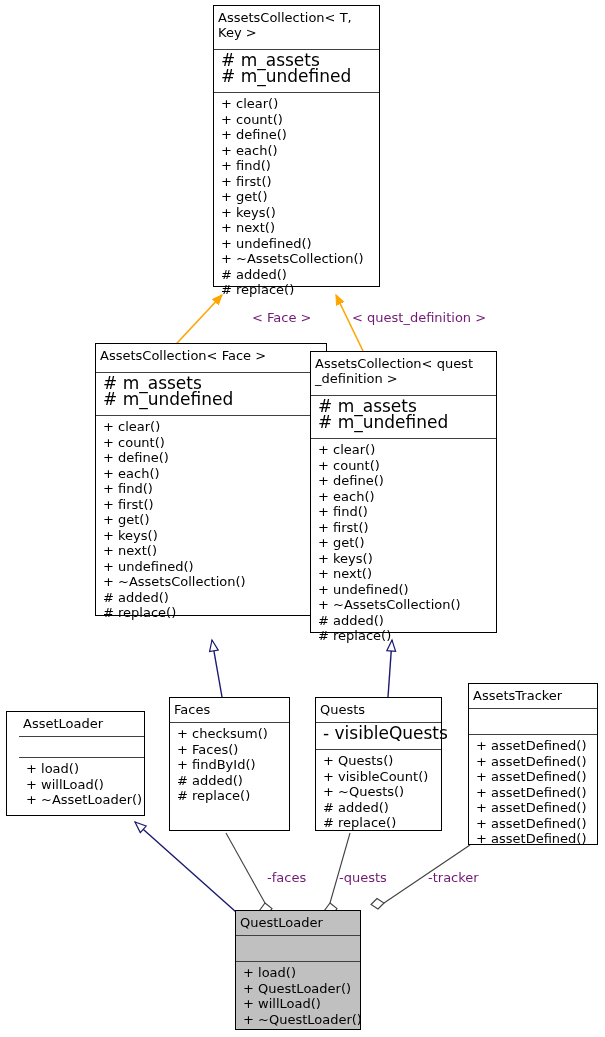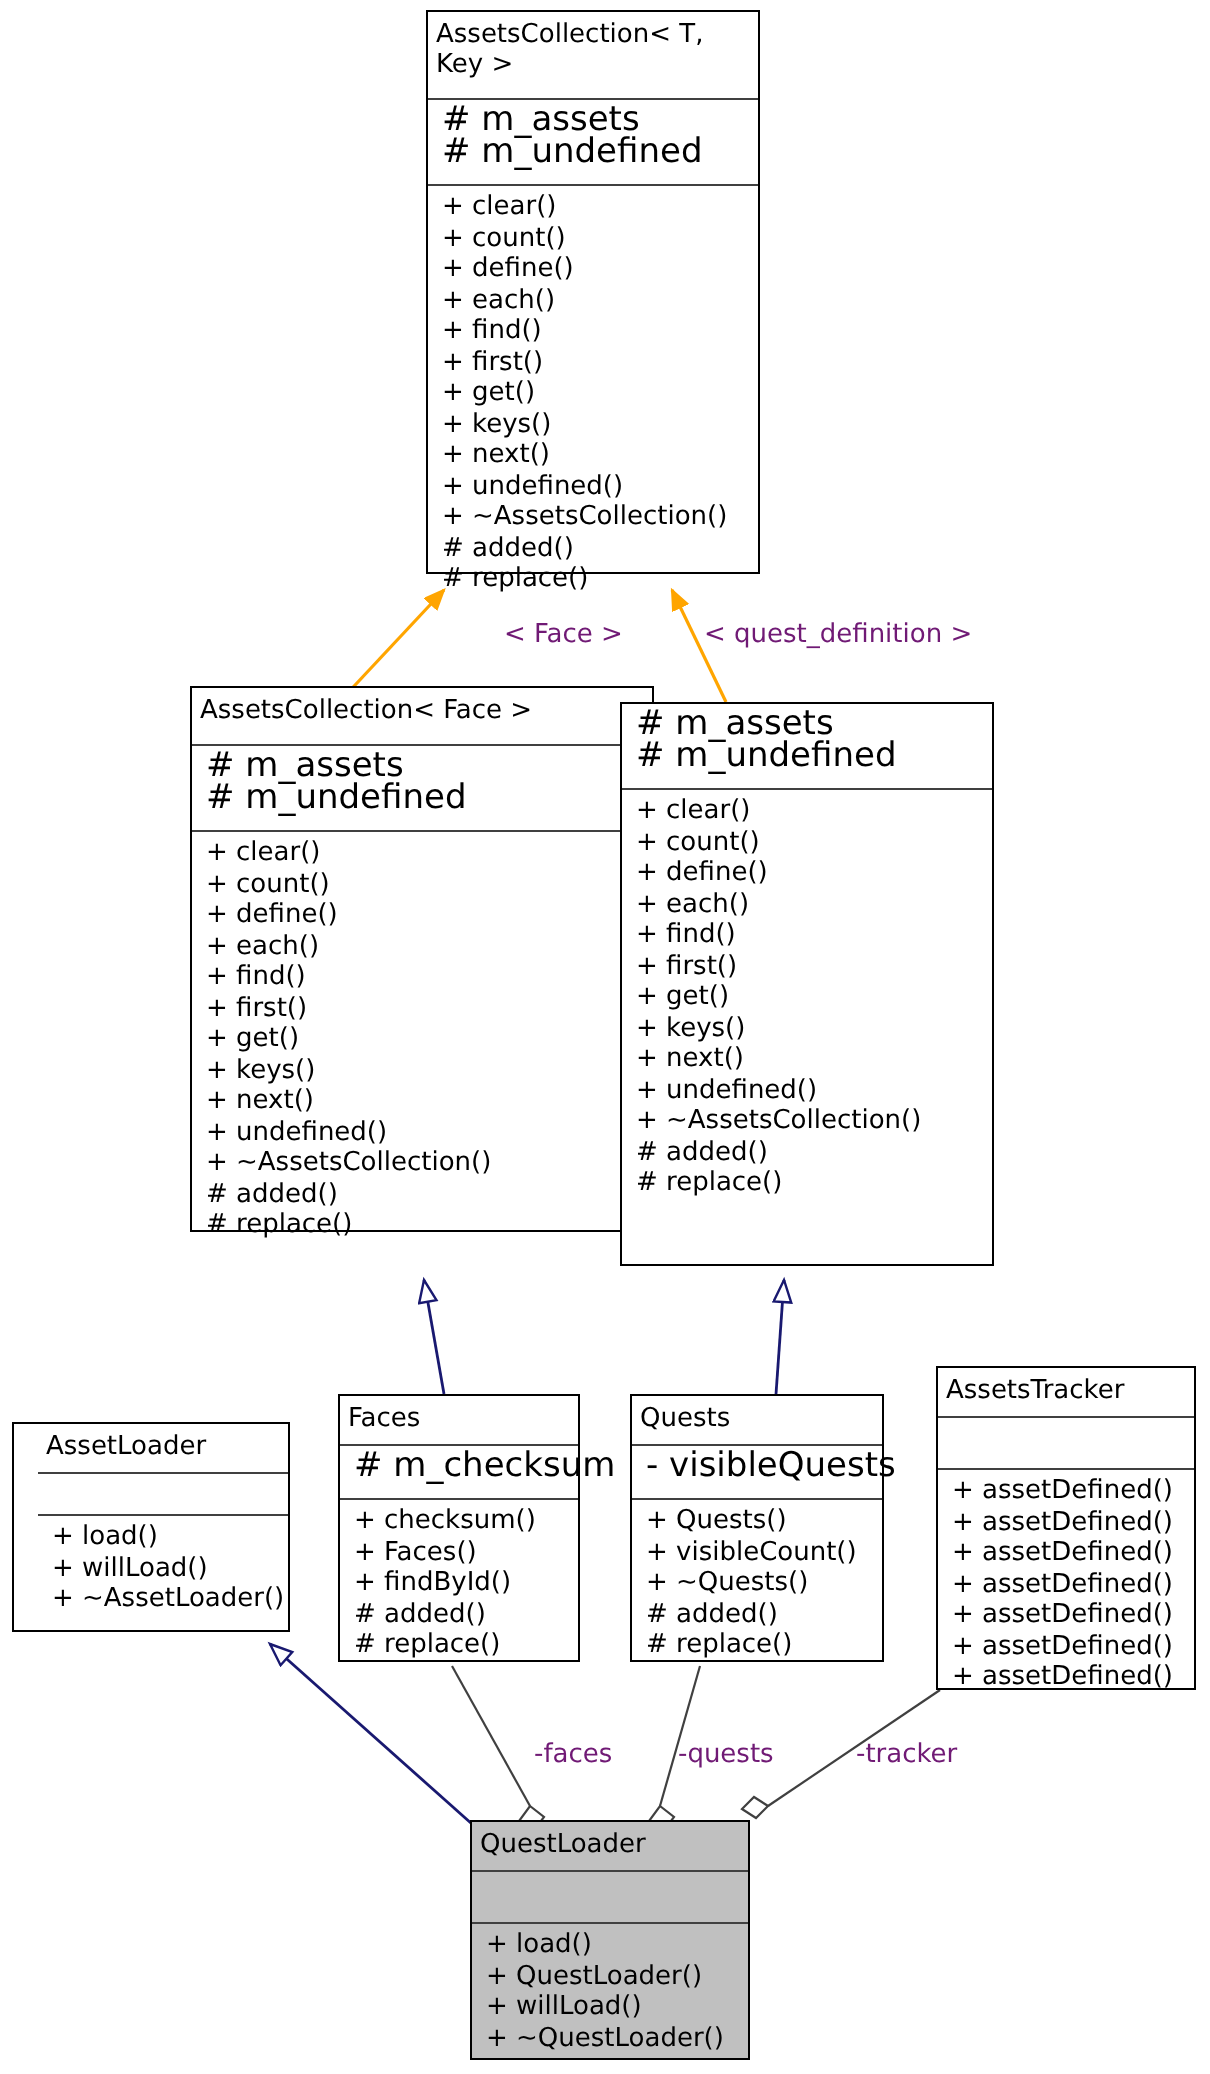--- a/index.html
+++ b/index.html
@@ -157,20 +157,22 @@
       <div class="mem">+ keys()</div>
       <div class="mem">+ next()</div>
       <div class="mem">+ undefined()</div>
       <div class="mem">+ ~AssetsCollection()</div>
       <div class="mem"># added()</div>
       <div class="mem"># replace()</div>
     </div>
   </div>
 
   <div class="uml-box" style="left:310px; top:351px; width:187px; height:282px;">
+    <div class="sec-title" style="height:44px;">AssetsCollection&lt; quest
+_definition &gt;</div>
     <div class="sec-attrs" style="height:43px;">
       <div class="mem"># m_assets</div>
       <div class="mem"># m_undefined</div>
     </div>
     <div class="sec-ops">
       <div class="mem">+ clear()</div>
       <div class="mem">+ count()</div>
       <div class="mem">+ define()</div>
       <div class="mem">+ each()</div>
       <div class="mem">+ find()</div>
@@ -190,23 +192,20 @@
     <div class="sec-attrs" style="height:21px;"></div>
     <div class="sec-ops">
       <div class="mem">+ load()</div>
       <div class="mem">+ willLoad()</div>
       <div class="mem">+ ~AssetLoader()</div>
     </div>
   </div>
 
   <div class="uml-box" style="left:169px; top:697px; width:121px; height:134px;">
     <div class="sec-title" style="height:25px;">Faces</div>
-    <div class="sec-attrs" style="height:27px;">
-      <div class="mem"># m_checksum</div>
-    </div>
     <div class="sec-ops">
       <div class="mem">+ checksum()</div>
       <div class="mem">+ Faces()</div>
       <div class="mem">+ findById()</div>
       <div class="mem"># added()</div>
       <div class="mem"># replace()</div>
     </div>
   </div>
 
   <div class="uml-box" style="left:315px; top:697px; width:127px; height:134px;">
@@ -230,21 +229,21 @@
       <div class="mem">+ assetDefined()</div>
       <div class="mem">+ assetDefined()</div>
       <div class="mem">+ assetDefined()</div>
       <div class="mem">+ assetDefined()</div>
       <div class="mem">+ assetDefined()</div>
       <div class="mem">+ assetDefined()</div>
       <div class="mem">+ assetDefined()</div>
     </div>
   </div>
 
-  <div class="uml-box highlight" style="left:235px; top:910px; width:140px; height:120px;">
+  <div class="uml-box highlight" style="left:235px; top:910px; width:126px; height:120px;">
     <div class="sec-title" style="height:25px;">QuestLoader</div>
     <div class="sec-attrs" style="height:26px;"></div>
     <div class="sec-ops">
       <div class="mem">+ load()</div>
       <div class="mem">+ QuestLoader()</div>
       <div class="mem">+ willLoad()</div>
       <div class="mem">+ ~QuestLoader()</div>
     </div>
   </div>
 

